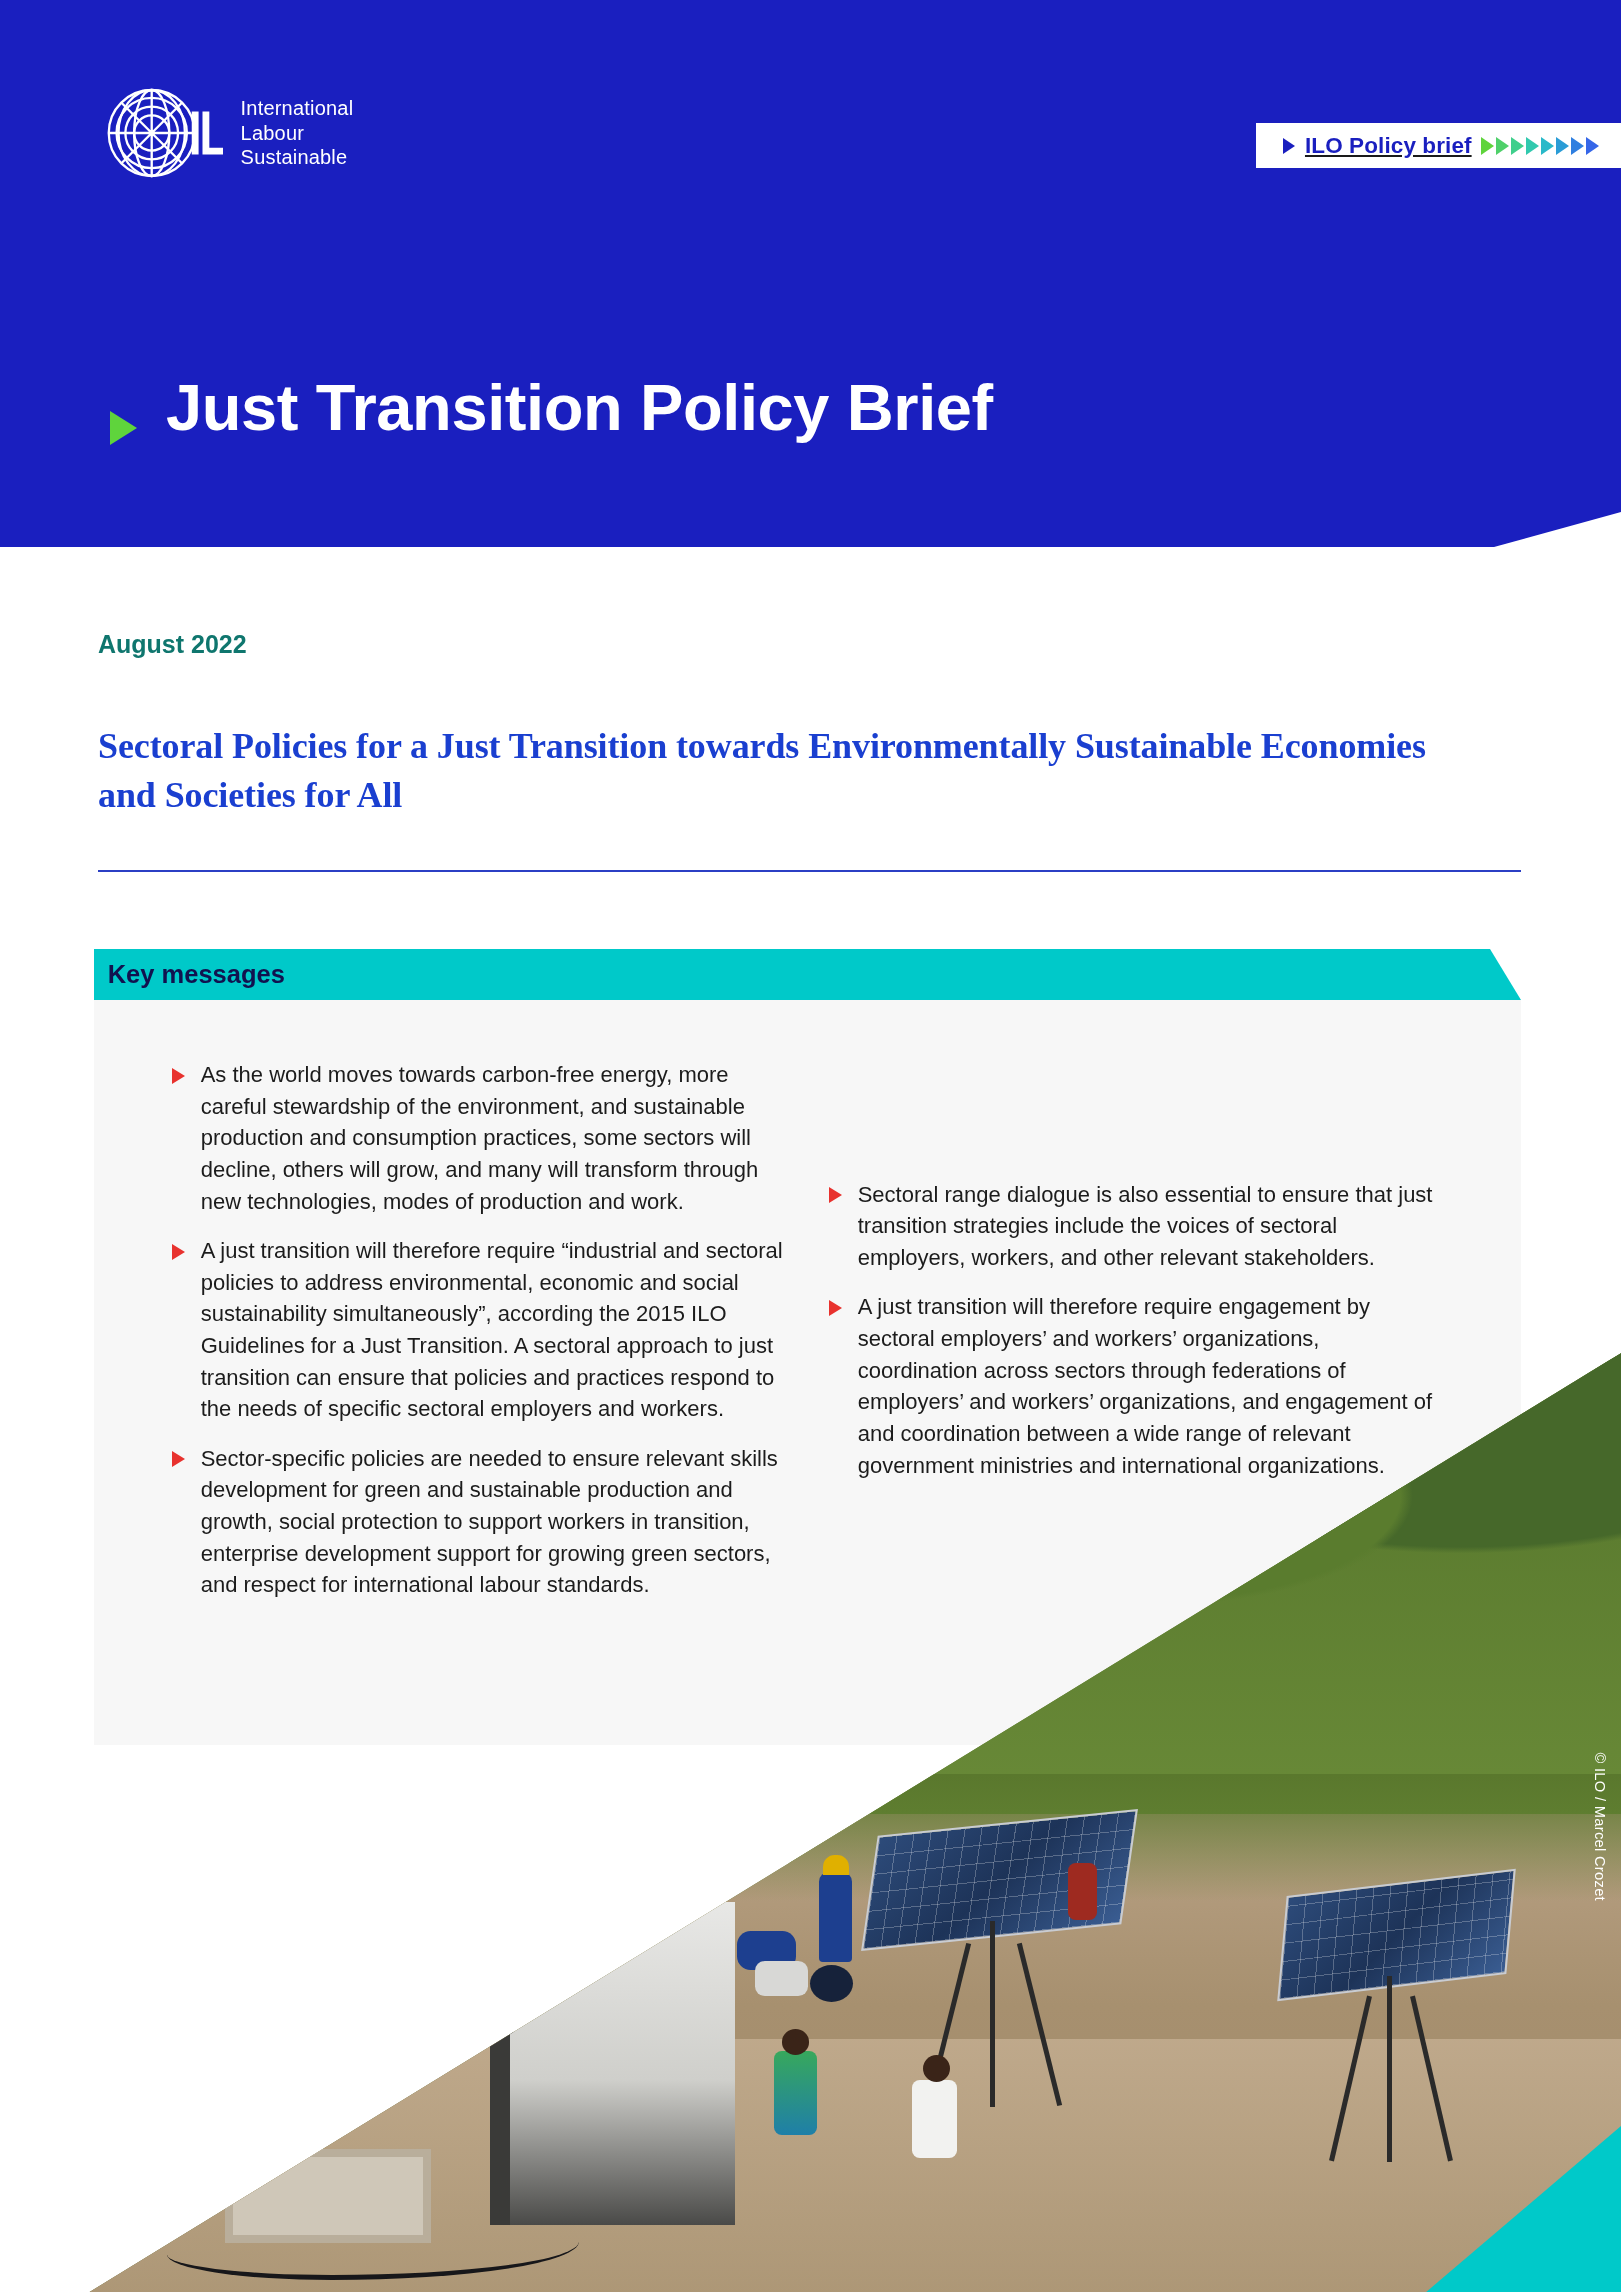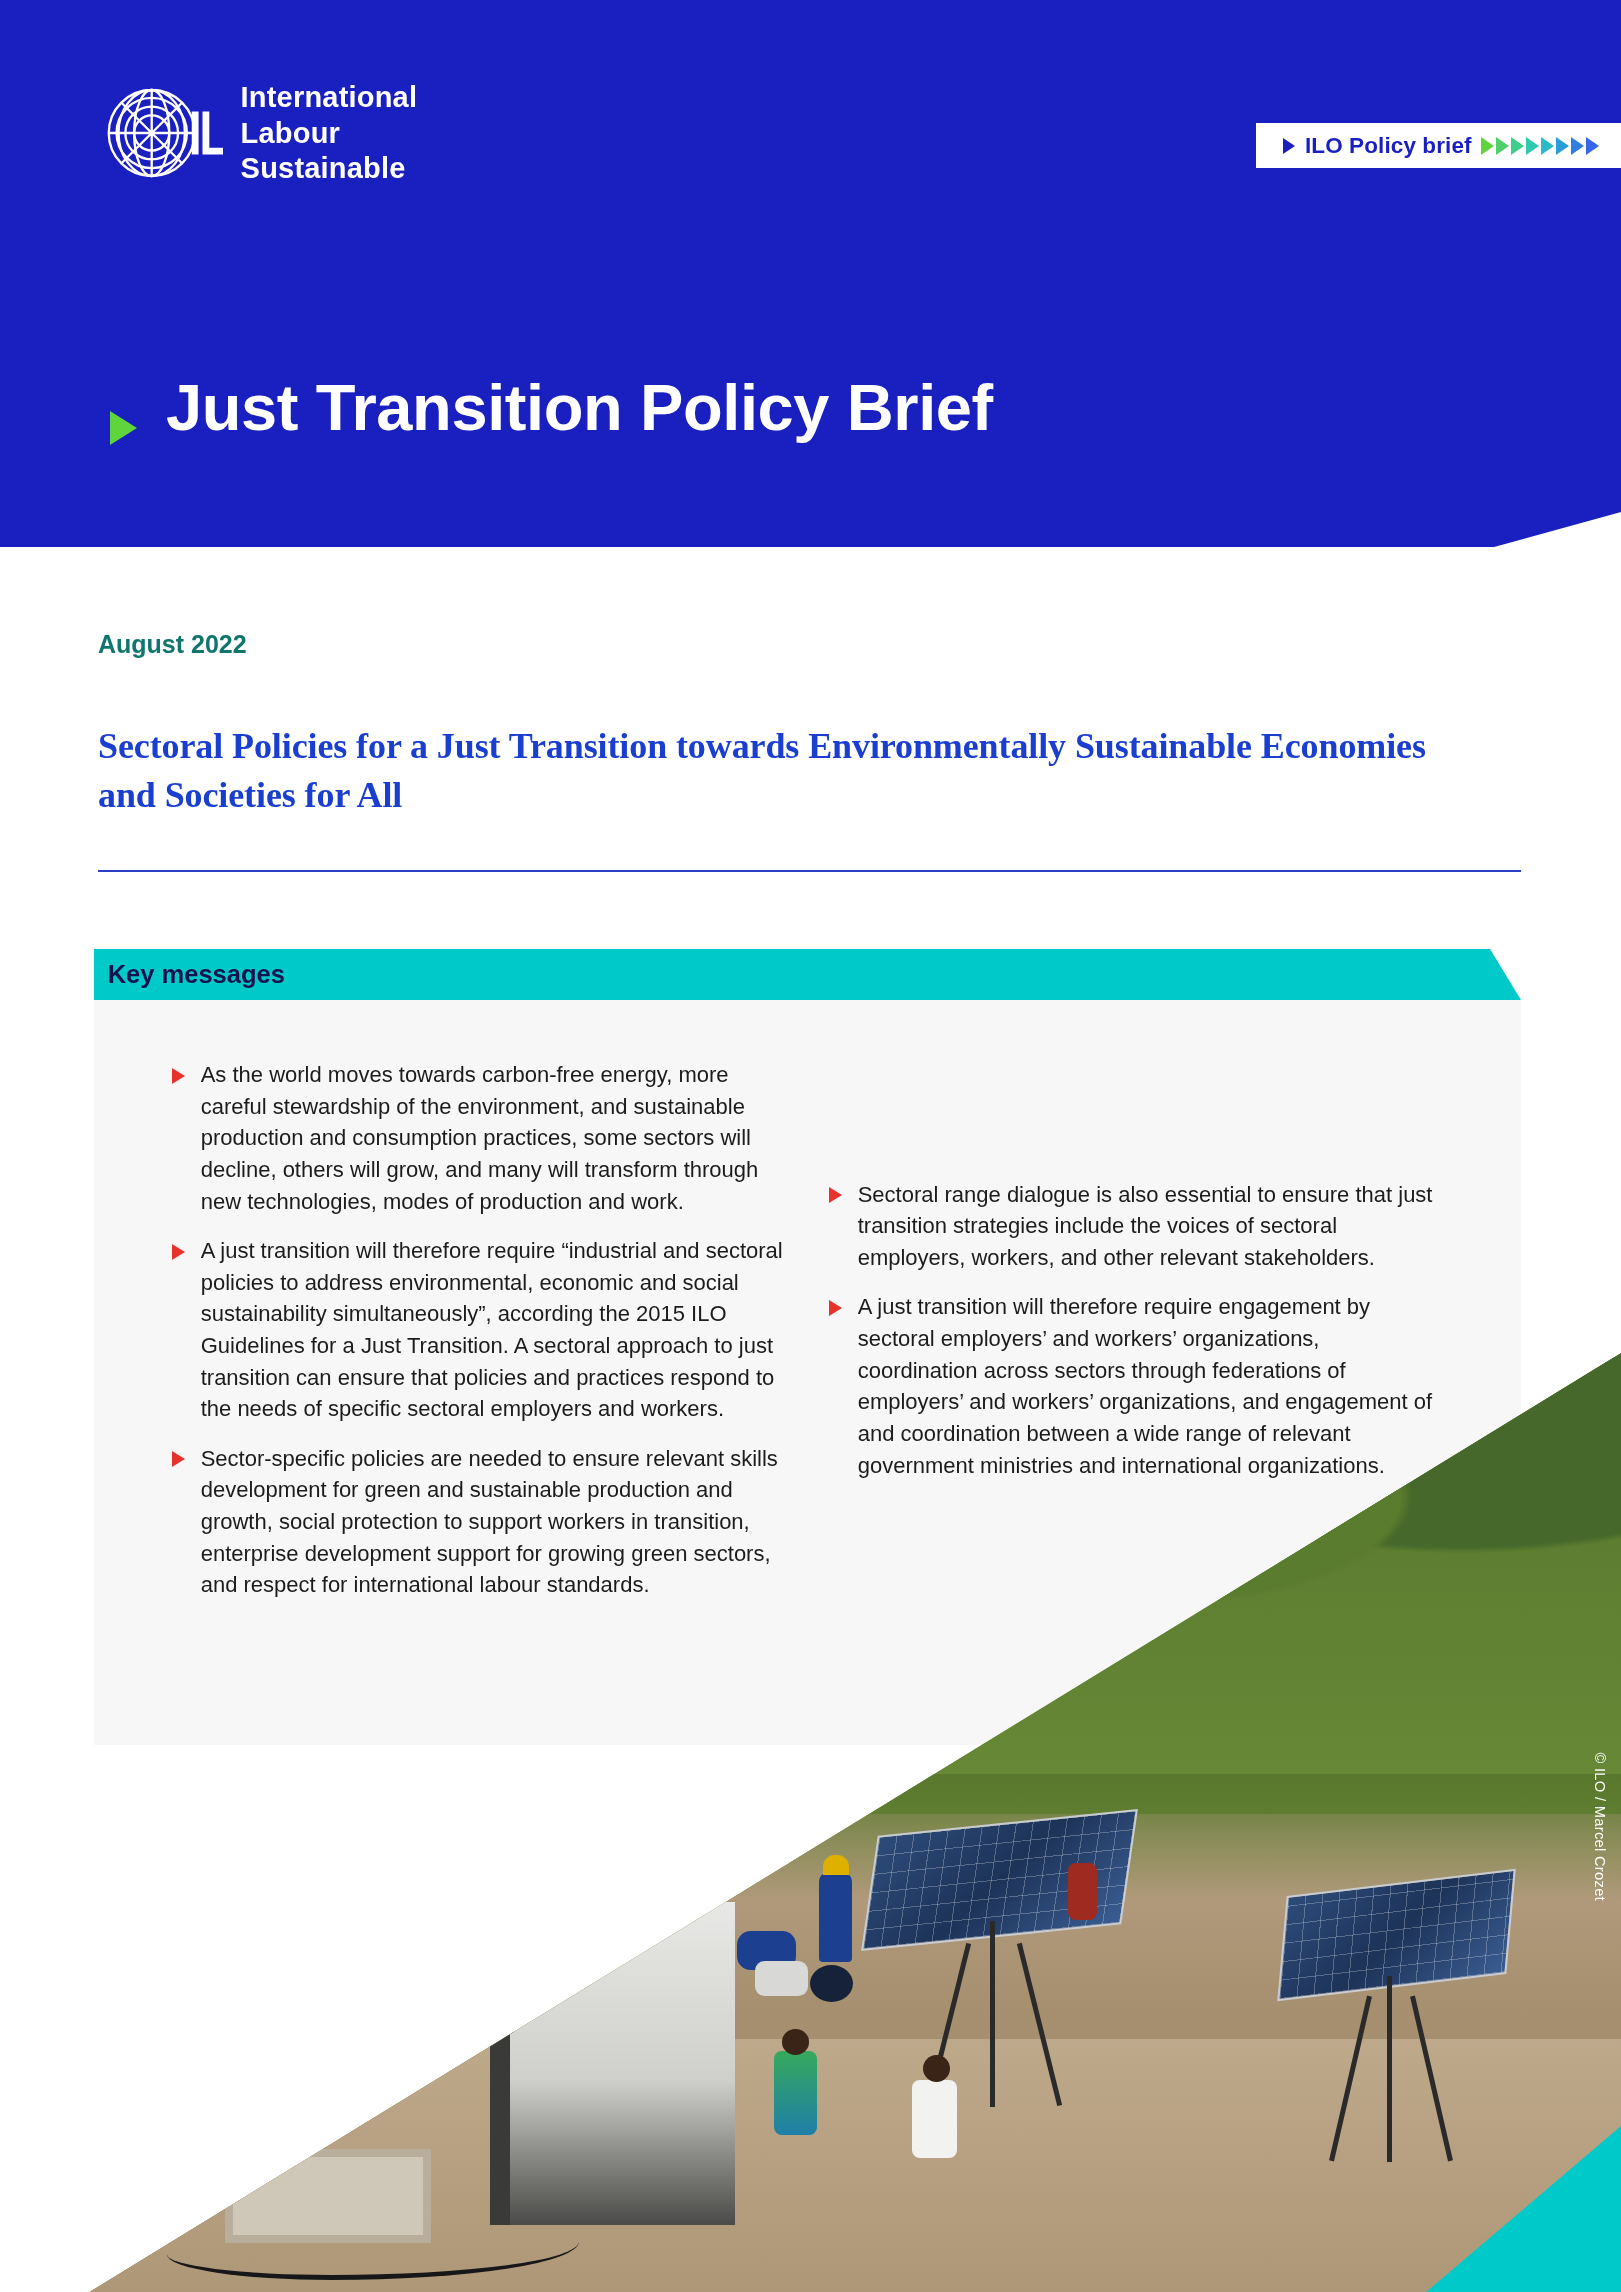--- a/index.html
+++ b/index.html
@@ -42,36 +42,37 @@
     display: flex;
     align-items: center;
     gap: 17.6px;
   }
   .ilo-emblem {
     width: 125px;
     height: 106px;
   }
   .ilo-wordmark {
     color: #ffffff;
-    font-size: 29px;
-    font-weight: bold;
+    font-size: 20px;
+    font-weight: normal;
     line-height: 1.23;
     letter-spacing: 0.2px;
   }
 
   .policy-brief-tag {
     position: absolute;
     right: 0;
     top: 123px;
     height: 45px;
     background: #ffffff;
     display: flex;
     align-items: center;
     padding: 0 21.6px 0 27.4px;
     gap: 9.8px;
+    text-decoration: underline;
   }
   .policy-brief-tag .tag-text {
     color: #1a1fbf;
     font-size: 22.5px;
     font-weight: bold;
     letter-spacing: 0.1px;
   }
   .tri {
     width: 0; height: 0;
     border-top: 8.8px solid transparent;

